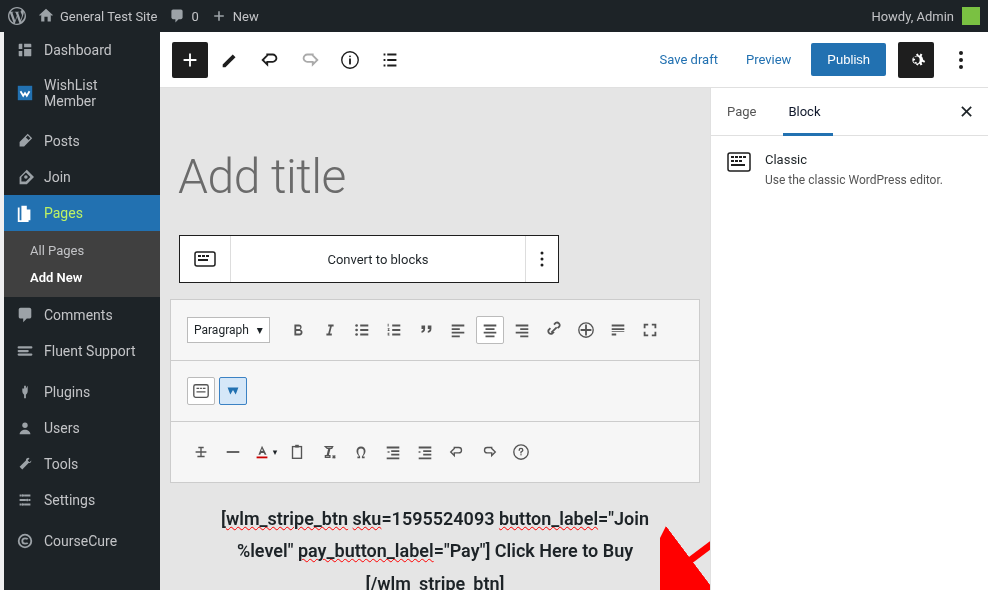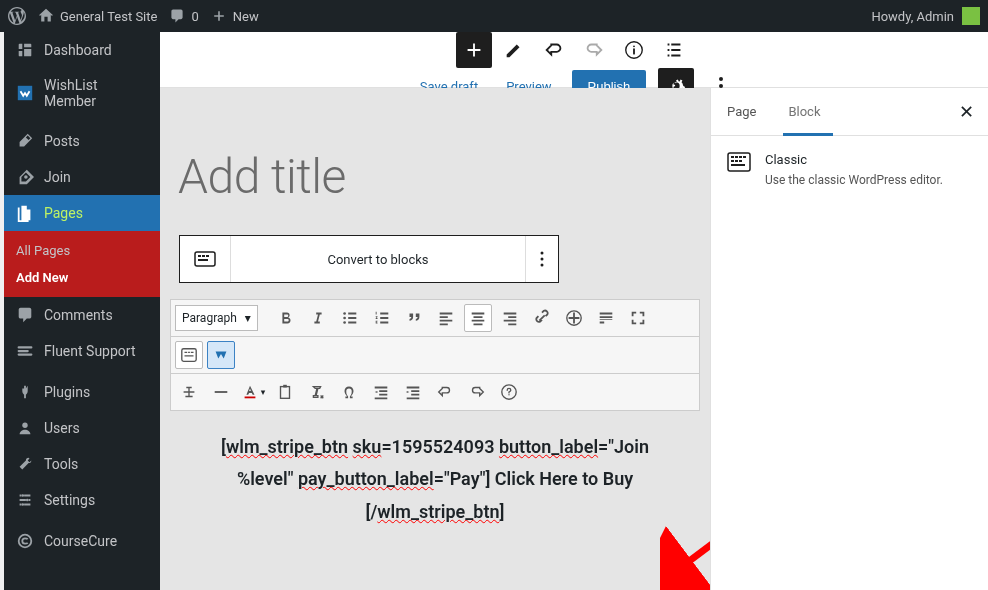--- a/index.html
+++ b/index.html
@@ -13,63 +13,63 @@
 .adminbar-right { display: flex; align-items: center; gap: 8px; }
 .avatar-sq { width: 18px; height: 18px; background: #7ac142; }
 
 
 .sidebar { position: absolute; top: 32px; left: 4px; width: 160px; bottom: 0; background: #1d2327; color: #c3c4c7; font-size: 14px; }
 .sidebar-item { display: flex; align-items: center; gap: 10px; padding: 9px 12px; cursor: pointer; }
 .sidebar-item.active { background: #2271b1; color: #bef264; position: relative; }
 .sidebar-item.active::after { content: ""; position: absolute; right: -8px; top: 50%; margin-top: -8px; border: 8px solid transparent; border-right-color: #f0f0f1; }
 .sidebar-item svg { fill: #9ca2a7; width: 18px; height: 18px; flex-shrink: 0; }
 .sidebar-item.active svg { fill: #fff; }
-.sidebar-sub { background: #b91c1c; padding: 6px 0; }
+.sidebar-sub { background: #404040; padding: 6px 14px; }
 .sidebar-sub-item { padding: 6px 12px; font-size: 13px; color: #c3c4c7; cursor: pointer; }
 .sidebar-sub-item.current { color: #fff; font-weight: 600; }
 .sidebar-sep { height: 5px; }
 
 
 .editor { position: absolute; top: 32px; left: 160px; right: 0; bottom: 0; background: #fff; }
-.ed-toolbar { height: 56px; border-bottom: 1px solid #e0e0e0; display: flex; align-items: center; justify-content: space-between; padding: 0 12px; flex-direction: column; }
+.ed-toolbar { height: 56px; border-bottom: 1px solid #e0e0e0; display: flex; align-items: center; justify-content: space-between; padding: 0 12px; }
 .ed-toolbar-left { display: flex; align-items: center; gap: 4px; }
 .btn-plus { width: 36px; height: 36px; background: #1e1e1e; color: #fff; display: flex; align-items: center; justify-content: center; border-radius: 2px; cursor: pointer; }
 .ed-ico-btn { width: 36px; height: 36px; display: flex; align-items: center; justify-content: center; cursor: pointer; border-radius: 2px; }
 .ed-ico-btn svg { fill: #1e1e1e; }
 .ed-ico-btn.disabled svg { fill: #aaa; }
 .ed-toolbar-right { display: flex; align-items: center; gap: 12px; }
 .link-blue { color: #2271b1; cursor: pointer; padding: 6px 8px; font-size: 13px; }
 .btn-publish { background: #2271b1; color: #fff; padding: 9px 16px; border: none; font-size: 13px; border-radius: 2px; cursor: pointer; }
 .btn-settings { width: 36px; height: 36px; background: #1e1e1e; color: #fff; display: flex; align-items: center; justify-content: center; border-radius: 2px; cursor: pointer; }
 .btn-more { width: 30px; display: flex; align-items: center; justify-content: center; cursor: pointer; }
 
 
 .ed-body { position: absolute; top: 56px; left: 0; right: 0; bottom: 0; display: flex; }
 .canvas { flex: 1; background: #e5e5e5; overflow: auto; padding: 0; position: relative;}
 .canvas-inner { width: 530px; margin-left: 10px; margin-top: 20px; }
 .title-placeholder { font-size: 48px; color: #6b6b6b; font-weight: 300; padding: 40px 0 30px 8px; cursor: text; letter-spacing: -0.5px;}
 .block-toolbar { display: flex; align-items: flex-start; background: #fff; border: 1px solid #1e1e1e; height: 48px; width: 380px; margin-left: 9px;}
 .bt-seg { height: 100%; display: flex; align-items: center; justify-content: center; border-right: 1px solid #ddd; padding: 0 14px; cursor: pointer; font-size: 13px;}
 .bt-seg.noborder { border-right: none; }
 .classic-ed { margin-top: 16px; background: #fff; }
-.ce-row { display: flex; align-items: center; gap: 4px; flex-wrap: wrap; border: 1px solid #ccc; padding: 4px; background: #f6f6f6;}
+.ce-row { display: flex; align-items: center; gap: 4px; flex-wrap: wrap; border: 1px solid #ccc; padding: 16px; background: #f6f6f6;}
 .ce-row + .ce-row { border-top: none;}
 .ce-select { border: 1px solid #bbb; background: #fff; height: 26px; font-size: 12px; padding: 0 6px; display:flex; align-items:center; gap:8px; cursor:pointer;}
 .ce-btn { width: 28px; height: 28px; display: flex; align-items: center; justify-content: center; cursor: pointer; border-radius:2px;}
 .ce-btn.active { background: #d5e7f8; border: 1px solid #3b82c4;}
 .ce-btn.boxed { border: 1px solid #bbb; background:#fff;}
 .ce-btn svg { fill: #555; width:18px; height:18px;}
 .shortcode { margin-top: 20px; font-size: 18px; line-height: 1.8; text-align: center; font-weight: 600; padding: 0 10px;}
 .underline-red { text-decoration: underline wavy red; text-decoration-thickness: 1.2px; }
 
 
 .inspector { width: 278px; border-left: 1px solid #e0e0e0; background: #fff; }
 .insp-tabs { display: flex; align-items: center; border-bottom: 1px solid #e0e0e0; height: 48px; position: relative;}
 .insp-tab { padding: 0 16px; height: 100%; display: flex; align-items: center; font-size: 13px; cursor: pointer; color: #555;}
-.insp-tab.active { color: #737373; }
+.insp-tab.active { color: #0f172a; }
 .insp-tab.active::after { content:""; position:absolute; bottom:-1px; height:3px; background:#2271b1; left: 72px; width: 50px;}
 .insp-close { margin-left: auto; padding: 0 14px; font-size: 18px; cursor: pointer;}
 .insp-body { padding: 16px; display: flex; gap: 14px; align-items: flex-start;}
 .insp-body svg { flex-shrink:0;}
 .insp-title { font-size: 13px; font-weight: 400; margin-bottom: 6px;}
 .insp-desc { font-size: 12px; color: #555;}
 
 
 .arrow { position: absolute; top: 395px; left: 500px; pointer-events: none;}
 

